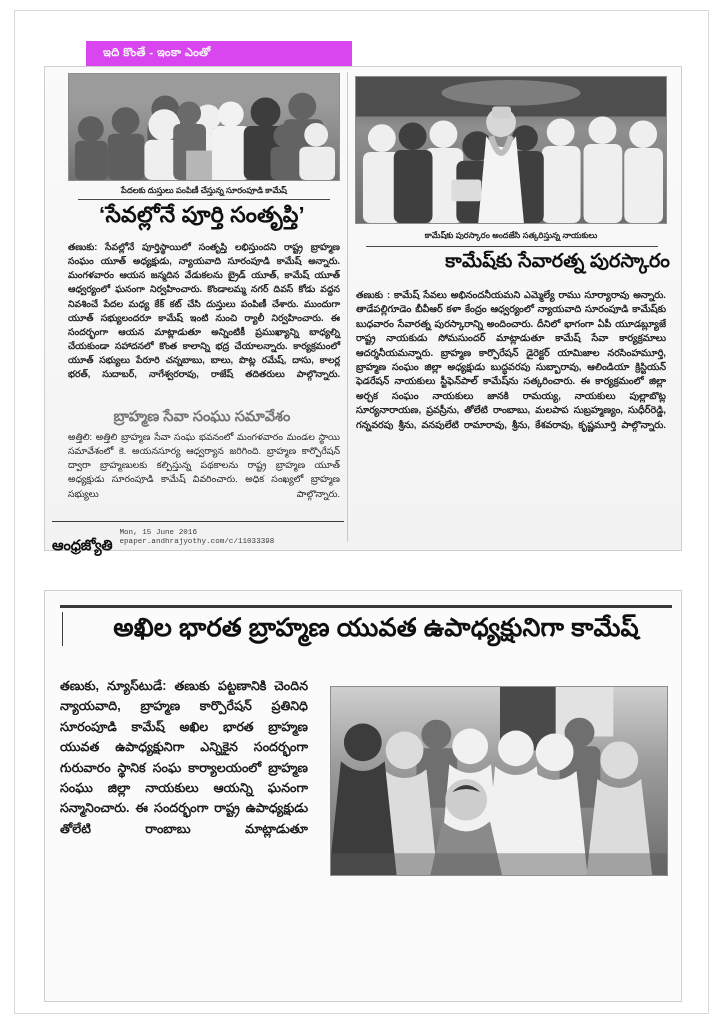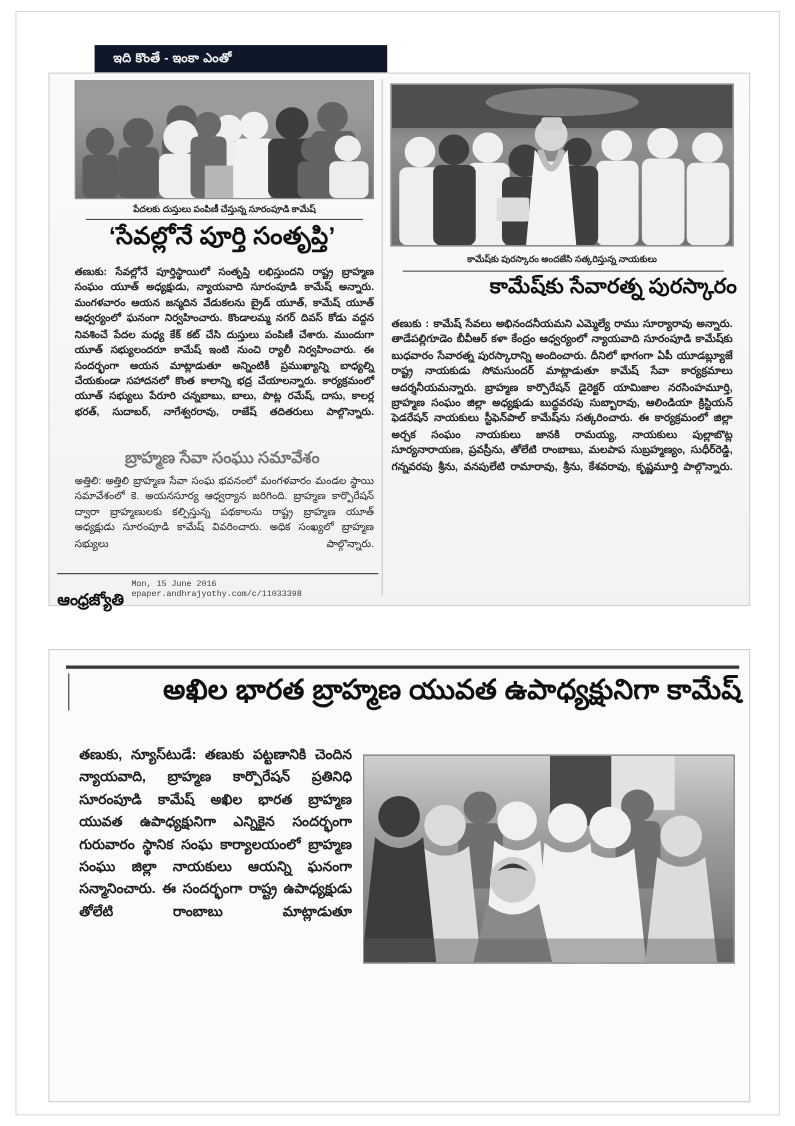--- a/index.html
+++ b/index.html
@@ -29,21 +29,21 @@
     width: 695px; height: 1004px;
     border: 1px solid #d8d8d8;
     box-sizing: border-box;
   }
 
   
   .top-banner {
     position: absolute;
     left: 86px; top: 41px;
     width: 266px; height: 25px;
-    background: #0f172a;
+    background: #d946ef;
     color: #f2f2f2;
     display: flex;
     align-items: center;
     box-sizing: border-box;
     padding-left: 17px;
   }
   .top-banner .banner-text {
     font-size: 11.5px;
     letter-spacing: .3px;
     font-weight: 700;
@@ -332,23 +332,23 @@
 
   <div class="body-col b2 tel" style="left:356px; top:288px; width:310px;">
     <span class="lead">తణుకు : కామేష్ సేవలు అభినందనీయమని ఎమ్మెల్యే రాము సూర్యారావు అన్నారు. తాడేపల్లిగూడెం బీవీఆర్ కళా కేంద్రం ఆధ్వర్యంలో న్యాయవాది సూరంపూడి కామేష్‌కు బుధవారం సేవారత్న పురస్కారాన్ని అందించారు. దీనిలో భాగంగా ఏపీ యూడబ్ల్యూజే రాష్ట్ర నాయకుడు సోమసుందర్ మాట్లాడుతూ కామేష్ సేవా కార్యక్రమాలు ఆదర్శనీయమన్నారు. బ్రాహ్మణ కార్పొరేషన్ డైరెక్టర్ యామిజాల నరసింహమూర్తి, బ్రాహ్మణ సంఘం జిల్లా అధ్యక్షుడు బుద్ధవరపు సుబ్బారావు, ఆలిండియా క్రిస్టియన్ ఫెడరేషన్ నాయకులు స్టీఫెన్‌పాల్ కామేష్‌ను సత్కరించారు. ఈ కార్యక్రమంలో జిల్లా అర్చక సంఘం నాయకులు జానకి రామయ్య, నాయకులు పుల్లాబొట్ల సూర్యనారాయణ, ప్రవస్రీను, తోలేటి రాంబాబు, మలపాప సుబ్రహ్మణ్యం, సుధీర్‌రెడ్డి, గన్నవరపు శ్రీను, వనపులేటి రామారావు, శ్రీను, కేశవరావు, కృష్ణమూర్తి పాల్గొన్నారు.</span>
   </div>
 
   <div class="clip clip-bottom"></div>
 
   <div class="hr-thick" style="left:60px; top:605px; width:612px; height:3px;"></div>
   <div class="rule" style="left:62px; top:612px; width:1px; height:34px; background:#3a3a3a;"></div>
 
-  <div class="headline h-big tel" style="left:58px; top:614px; width:616px;text-align:right;">అఖిల భారత బ్రాహ్మణ యువత ఉపాధ్యక్షునిగా కామేష్</div>
-
-  <div class="body-narrow tel" style="left:72px; top:676px; width:248px;">
+  <div class="headline h-big tel" style="left:68px; top:614px; width:616px;">అఖిల భారత బ్రాహ్మణ యువత ఉపాధ్యక్షునిగా కామేష్</div>
+
+  <div class="body-narrow tel" style="left:60px; top:676px; width:248px;">
     <span class="lead">తణుకు, న్యూస్‌టుడే: తణుకు పట్టణానికి చెందిన న్యాయవాది, బ్రాహ్మణ కార్పొరేషన్ ప్రతినిధి సూరంపూడి కామేష్ అఖిల భారత బ్రాహ్మణ యువత ఉపాధ్యక్షునిగా ఎన్నికైన సందర్భంగా గురువారం స్థానిక సంఘ కార్యాలయంలో బ్రాహ్మణ సంఘు జిల్లా నాయకులు ఆయన్ని ఘనంగా సన్మానించారు. ఈ సందర్భంగా రాష్ట్ర ఉపాధ్యక్షుడు తోలేటి రాంబాబు మాట్లాడుతూ</span>
   </div>
 
   <div class="photo" style="left:330px; top:686px; width:338px; height:190px;">
     <svg viewBox="0 0 338 190" preserveAspectRatio="none" aria-hidden="true">
       <defs>
         <linearGradient id="bg3" x1="0" y1="0" x2="0" y2="1">
           <stop offset="0%" stop-color="#cfcfcf"></stop>
           <stop offset="40%" stop-color="#9d9d9d"></stop>
           <stop offset="100%" stop-color="#6c6c6c"></stop>

